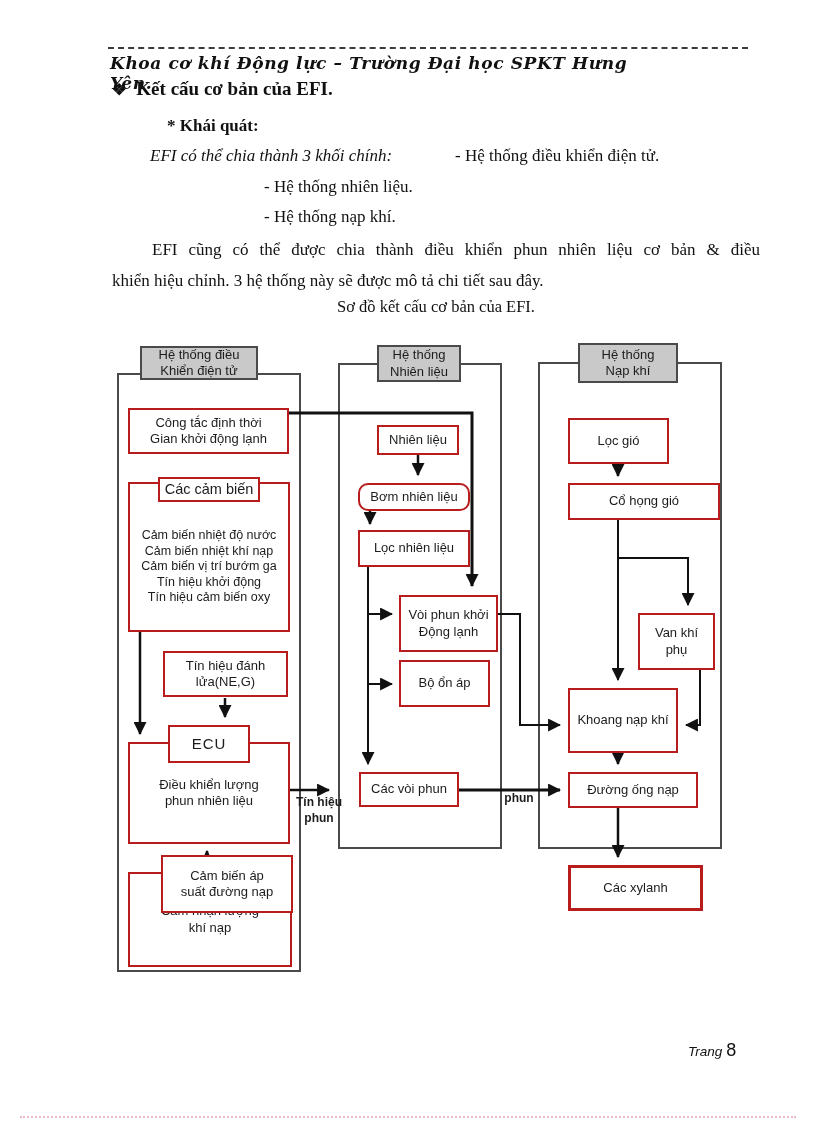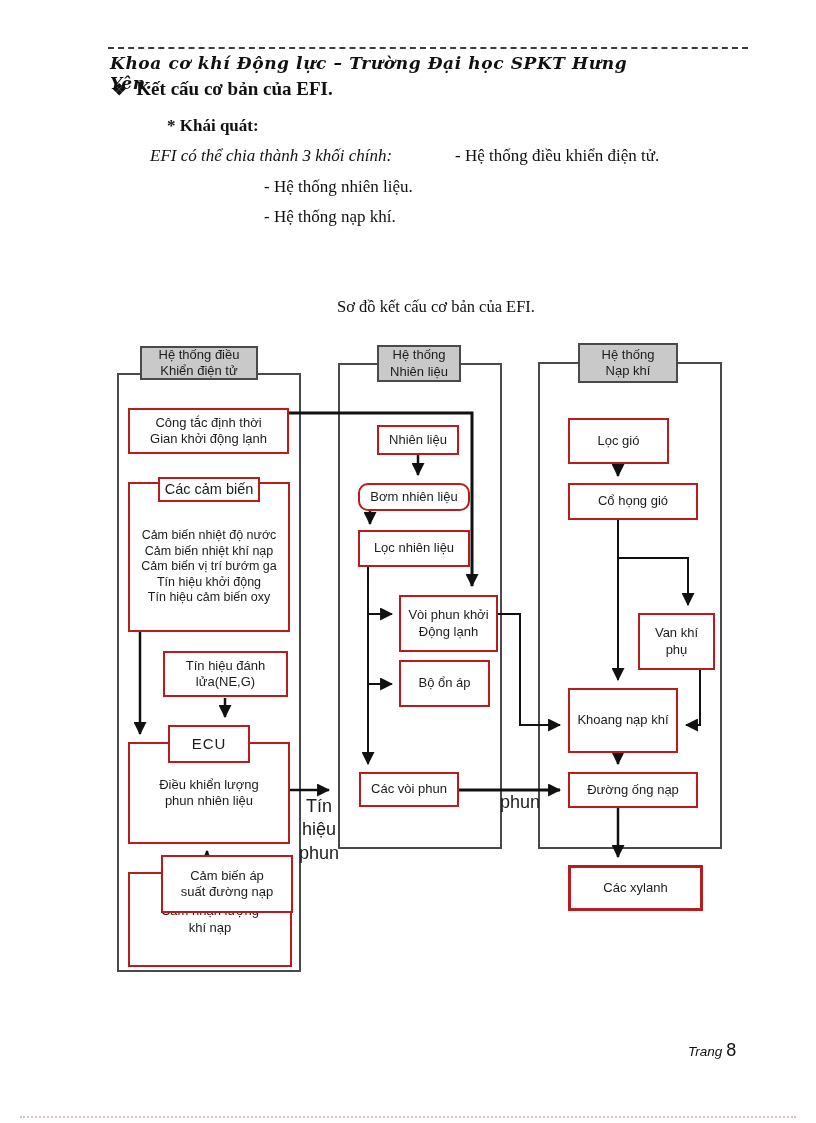--- a/index.html
+++ b/index.html
@@ -46,40 +46,44 @@
     background:#fff;border:2px solid #b91c1c;box-sizing:border-box;
     font-family:"Liberation Sans", sans-serif;font-size:13px;line-height:1.25;
     white-space:pre-line;color:#1c1c1c;
   }
   .node--header{background:var(--header-fill);border-color:#4a4a4a;}
   .node--list{align-items:flex-start;padding-top:44px;font-size:12.5px;line-height:15.5px;}
   .node--small{font-size:14.5px;}
   .node--ecu{font-size:15px;letter-spacing:1px;}
   .node--thickborder{border-width:3px;}
   .edge-label{
-    font-family:"Liberation Sans", sans-serif;font-size:18px;line-height:1.3;
-    text-align:center;white-space:pre-line;color:#1c1c1c;
+    font-family:"Liberation Sans", sans-serif;font-size:12px;line-height:1.3;
+    text-align:center;white-space:pre-line;color:#1c1c1c;font-weight:bold;
   }
 </style>
 </head>
 <body>
 
 <div class="page">
 
   <div class="abs top-rule"></div>
 
   <div class="abs doc-title">
     <span class="bullet">❖</span><span>Kết cấu cơ bản của EFI.</span>
   </div>
   <div class="abs script-header">Khoa cơ khí Động lực – Trường Đại học SPKT Hưng Yên.</div>
   <div class="abs section-heading">* Khái quát:</div>
   <div class="abs lead-italic">EFI có thể chia thành 3 khối chính:</div>
   <div class="abs lead-item1">- Hệ thống điều khiển điện tử.</div>
   <div class="abs lead-item2">- Hệ thống nhiên liệu.</div>
   <div class="abs lead-item3">- Hệ thống nạp khí.</div>
+  <div class="abs body-par">
+    <div class="l1">EFI cũng có thể được chia thành điều khiển phun nhiên liệu cơ bản &amp; điều</div>
+    <div class="l2">khiển hiệu chỉnh. 3 hệ thống này sẽ được mô tả chi tiết sau đây.</div>
+  </div>
   <div class="abs diagram-caption">Sơ đồ kết cấu cơ bản của EFI.</div>
 
   <div class="abs container-box" style="left:117px;top:373px;width:180px;height:595px;"></div>
   <div class="abs container-box" style="left:338px;top:363px;width:160px;height:482px;"></div>
   <div class="abs container-box" style="left:538px;top:362px;width:180px;height:483px;"></div>
 
   <svg class="abs connectors" viewBox="0 0 816 1123">
     <defs>
       <marker id="ah" viewBox="0 0 12 12" markerWidth="13" markerHeight="13" refX="11" refY="6" orient="auto-start-reverse" markerUnits="userSpaceOnUse">
         <path d="M0,0 L12,6 L0,12 z" style="fill:var(--line-color,#111)"></path>
@@ -132,21 +136,21 @@
 
   <div class="abs node" style="left:377px;top:425px;width:82px;height:30px;">Nhiên liệu</div>
   <div class="abs node" style="left:358px;top:483px;width:112px;height:28px;border-radius:10px;">Bơm nhiên liệu</div>
   <div class="abs node" style="left:358px;top:530px;width:112px;height:37px;">Lọc nhiên liệu</div>
   <div class="abs node" style="left:399px;top:595px;width:99px;height:57px;">Vòi phun khởi
 Động lạnh</div>
   <div class="abs node" style="left:399px;top:660px;width:91px;height:47px;">Bộ ổn áp</div>
   <div class="abs node" style="left:359px;top:772px;width:100px;height:35px;">Các vòi phun</div>
 
   <div class="abs node" style="left:568px;top:418px;width:101px;height:46px;">Lọc gió</div>
-  <div class="abs node" style="left:568px;top:483px;width:130px;height:37px;">Cổ họng gió</div>
+  <div class="abs node" style="left:568px;top:483px;width:152px;height:37px;">Cổ họng gió</div>
   <div class="abs node" style="left:568px;top:688px;width:110px;height:65px;">Khoang nạp khí</div>
   <div class="abs node" style="left:638px;top:613px;width:77px;height:57px;">Van khí
 phụ</div>
   <div class="abs node" style="left:568px;top:772px;width:130px;height:36px;">Đường ống nạp</div>
   <div class="abs node node--thickborder" style="left:568px;top:865px;width:135px;height:46px;">Các xylanh</div>
 
   <div class="abs edge-label" style="left:290px;top:795px;width:58px;">Tín hiệu
 phun</div>
   <div class="abs edge-label" style="left:500px;top:791px;width:38px;">phun</div>
 

